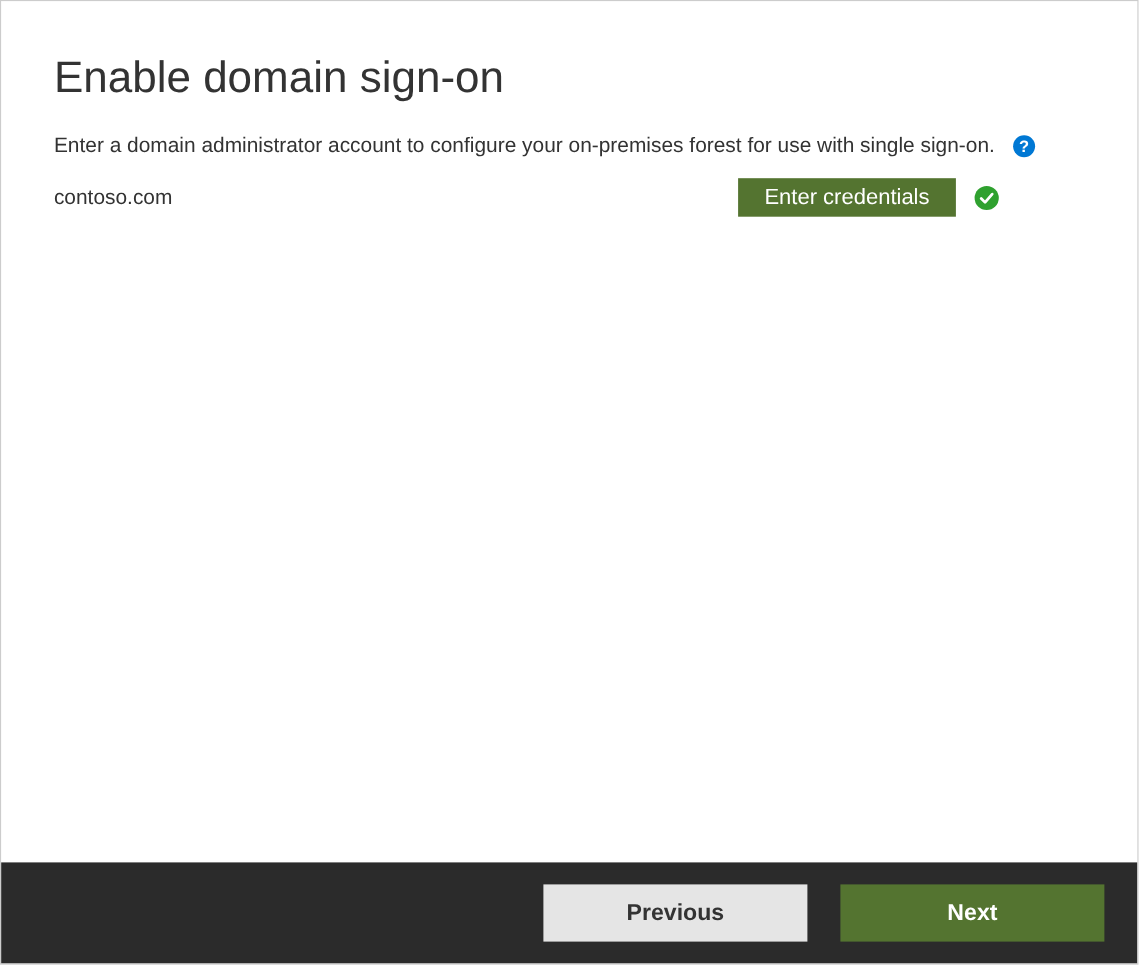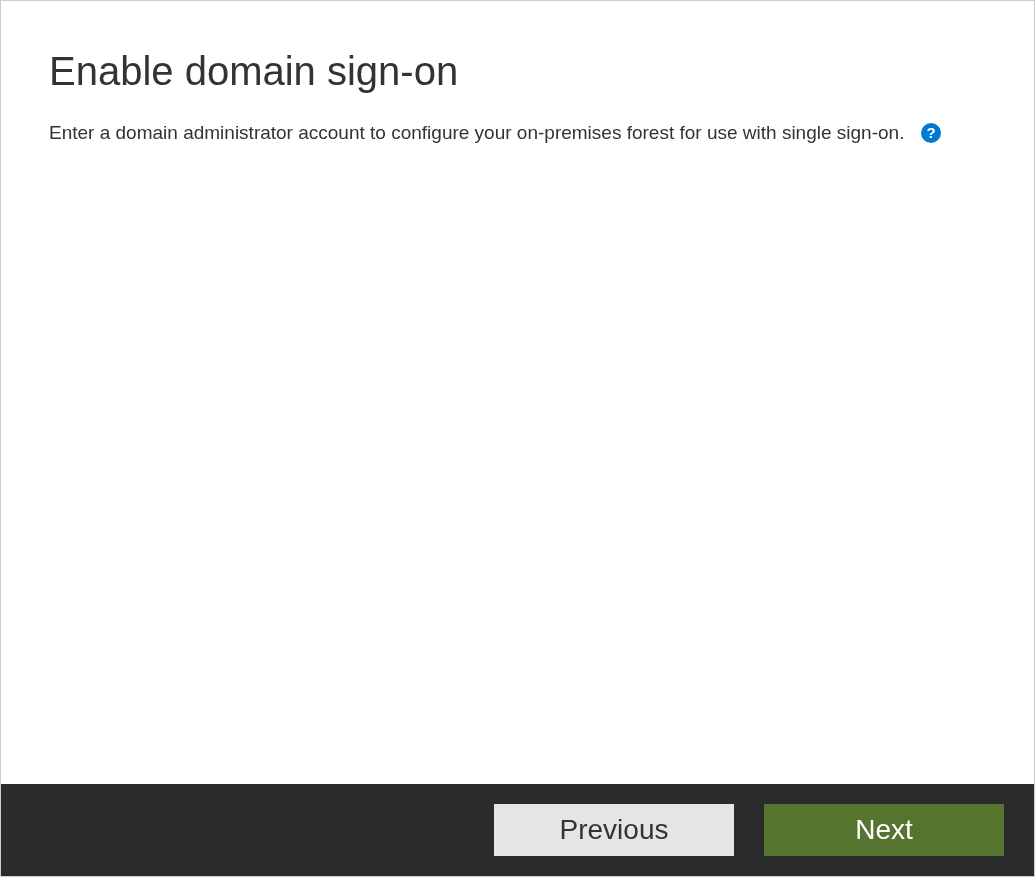--- a/index.html
+++ b/index.html
@@ -84,22 +84,22 @@
       height: 92px;
       display: flex;
       align-items: center;
       justify-content: flex-end;
       padding: 0 30px;
       gap: 30px;
     }
     .footer-btn {
       width: 240px;
       height: 52px;
-      font-size: 28px;
-      font-weight: 400;
+      font-size: 21px;
+      font-weight: 700;
       border: none;
       cursor: pointer;
       font-family: inherit;
     }
     .btn-previous {
       background: #e5e5e5;
       color: #333333;
     }
     .btn-next {
       background: #547430;
@@ -115,18 +115,30 @@
   <div class="instruction-row">
     <span class="instruction-text">Enter a domain administrator account to configure your on-premises forest for use with single sign-on.</span>
     <span class="help-icon">
       <svg width="22" height="22" viewBox="0 0 22 22">
         <circle cx="11" cy="11" r="10" fill="#0078d4"></circle>
         <text x="11" y="16" text-anchor="middle" fill="#ffffff" font-size="15" font-weight="bold" font-family="Arial">?</text>
       </svg>
     </span>
   </div>
 
+  <div class="domain-row">
+    <span class="domain-name">contoso.com</span>
+    <div class="credentials-group">
+      <button class="enter-credentials-btn">Enter credentials</button>
+      <span class="check-icon">
+        <svg width="24" height="24" viewBox="0 0 24 24">
+          <circle cx="12" cy="12" r="11" fill="#2fa12f"></circle>
+          <path d="M7 12.5 L10.5 16 L17 8.5" stroke="#ffffff" stroke-width="2.5" fill="none" stroke-linecap="round" stroke-linejoin="round"></path>
+        </svg>
+      </span>
+    </div>
+  </div>
 </div>
 
 <div class="footer">
   <button class="footer-btn btn-previous">Previous</button>
   <button class="footer-btn btn-next">Next</button>
 </div>
 
 </body></html>

